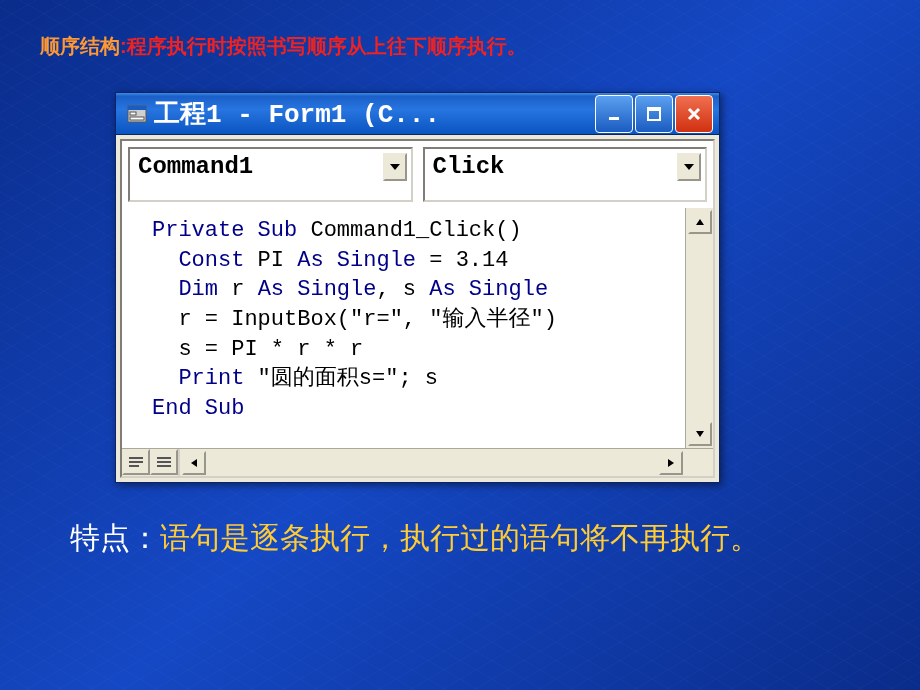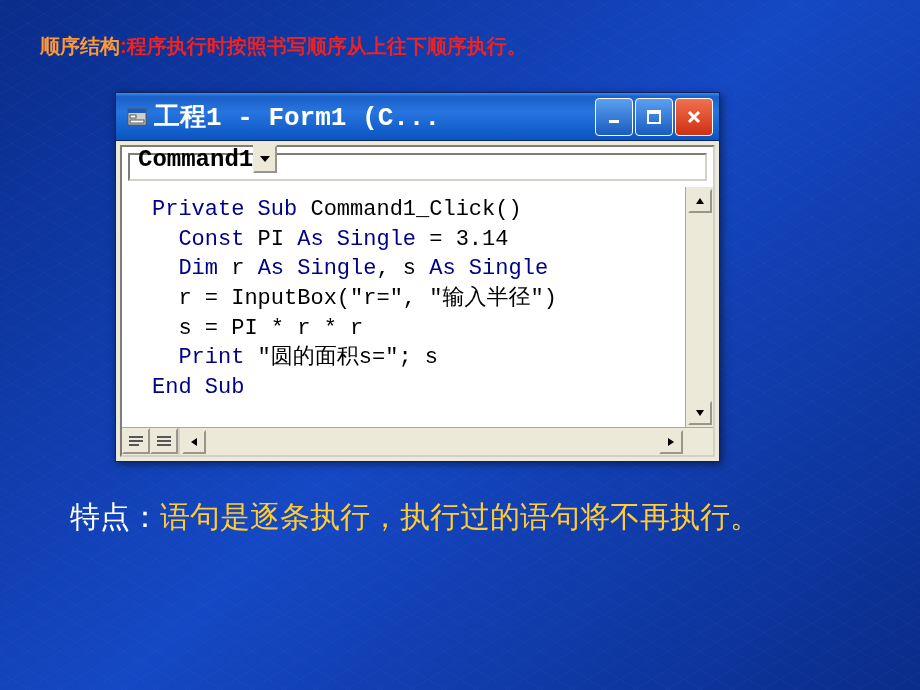--- a/index.html
+++ b/index.html
@@ -49,21 +49,21 @@
     
     .window {
       width: 605px;
       margin-left: 75px;
       background: #ece9d8;
       border: 1px solid #0a246a;
       box-shadow: 2px 2px 8px rgba(0,0,0,0.5);
     }
     
     .titlebar {
-      height: 48px;
+      height: 42px;
       background: linear-gradient(to bottom, #3a8ae8 0%, #1b5fc8 8%, #2775e0 40%, #0a54c0 100%);
       display: flex;
       align-items: center;
       padding: 0 6px 0 10px;
       border-bottom: 1px solid #0a246a;
     }
     
     .vb-icon {
       width: 22px;
       height: 22px;
@@ -113,26 +113,26 @@
     
     .dropdowns {
       display: flex;
       gap: 10px;
       padding: 6px;
       background: white;
     }
     
     .dropdown {
       flex: 1;
-      height: 28px;
+      height: 55px;
       background: white;
       border: 2px inset #d4d0c8;
       display: flex;
       align-items: center;
-      justify-content: flex-start;
+      justify-content: space-between;
       padding: 0 4px 16px 8px;
       font-family: "Courier New", monospace;
       font-size: 24px;
       font-weight: bold;
       cursor: pointer;
     }
     
     .dropdown-arrow {
       width: 24px;
       height: 28px;
@@ -284,20 +284,28 @@
     <div class="editor-area">
       <div class="dropdowns">
         <div class="dropdown">
           <span>Command1</span>
           <div class="dropdown-arrow">
             <svg width="12" height="8" viewBox="0 0 12 8">
                 <path d="M1 1 L6 7 L11 1 Z" fill="black"></path>
               </svg>
           </div>
         </div>
+        <div class="dropdown">
+          <span>Click</span>
+          <div class="dropdown-arrow">
+            <svg width="12" height="8" viewBox="0 0 12 8">
+                <path d="M1 1 L6 7 L11 1 Z" fill="black"></path>
+              </svg>
+          </div>
+        </div>
       </div>
 
       <div class="code-container">
         <div class="code-area"><span class="kw">Private Sub</span><span class="txt"> Command1_Click()</span>
 <span class="kw">  Const</span><span class="txt"> PI </span><span class="kw">As Single</span><span class="txt"> = 3.14</span>
 <span class="kw">  Dim</span><span class="txt"> r </span><span class="kw">As Single</span><span class="txt">, s </span><span class="kw">As Single</span>
 <span class="txt">  r = InputBox("r=", "输入半径")</span>
 <span class="txt">  s = PI * r * r</span>
 <span class="kw">  Print</span><span class="txt"> "圆的面积s="; s</span>
 <span class="kw">End Sub</span></div>

